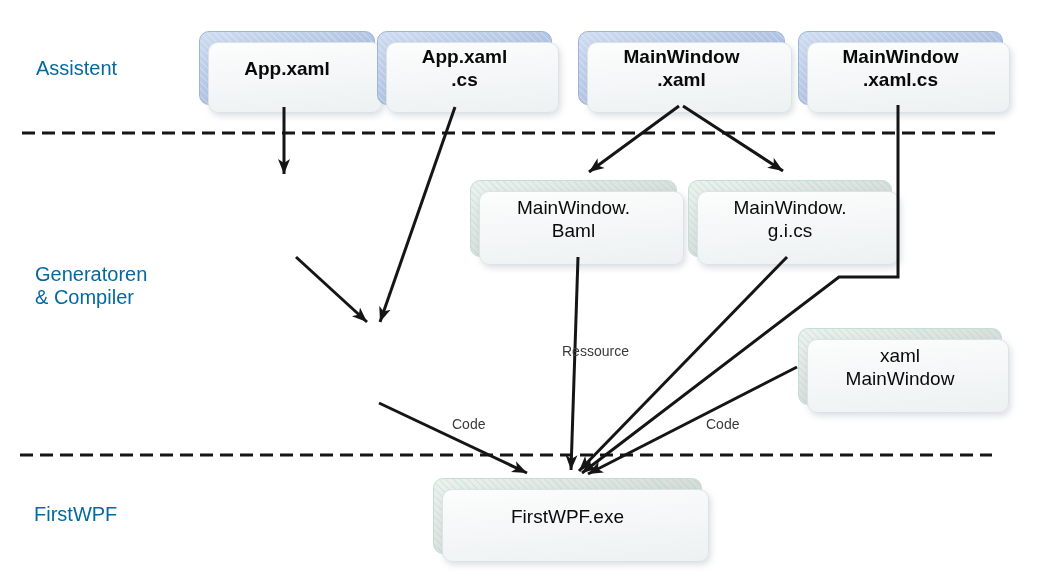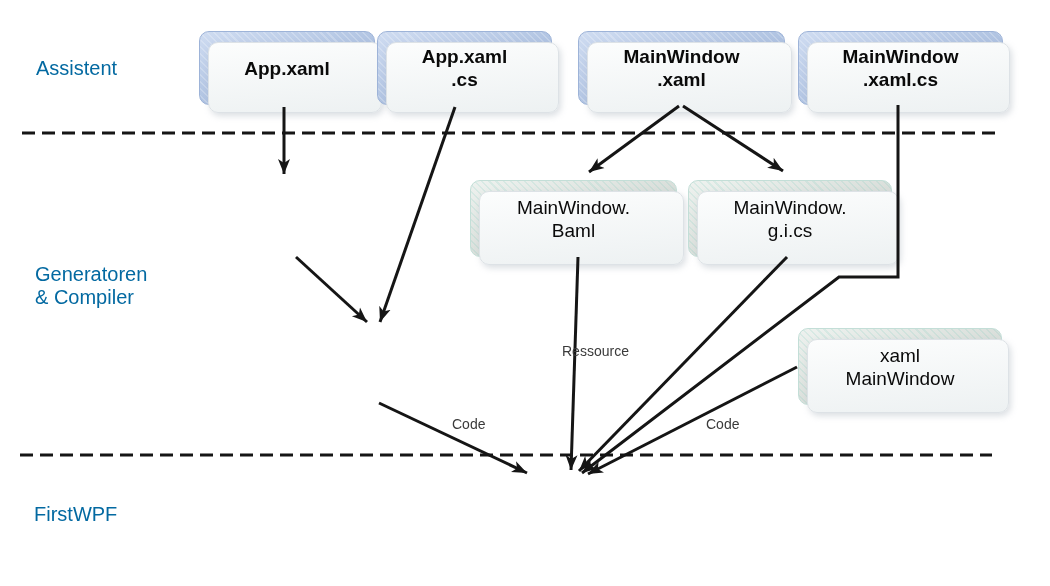--- a/index.html
+++ b/index.html
@@ -135,18 +135,21 @@
 Baml</span>
   </div>
   <div class="node gen" style="left:688px; top:180px; width:202px; height:75px">
     <span class="lbl">MainWindow.
 g.i.cs</span>
   </div>
   <div class="node gen" style="left:798px; top:328px; width:202px; height:75px">
     <span class="lbl">xaml
 MainWindow</span>
   </div>
+  <div class="node gen" style="left:433px; top:478px; width:267px; height:74px">
+    <span class="lbl">FirstWPF.exe</span>
+  </div>
 
   <div class="edge-label" style="left:562px; top:343px">Ressource</div>
   <div class="edge-label" style="left:452px; top:416px">Code</div>
   <div class="edge-label" style="left:706px; top:416px">Code</div>
 
 </div>
 
 </body></html>

